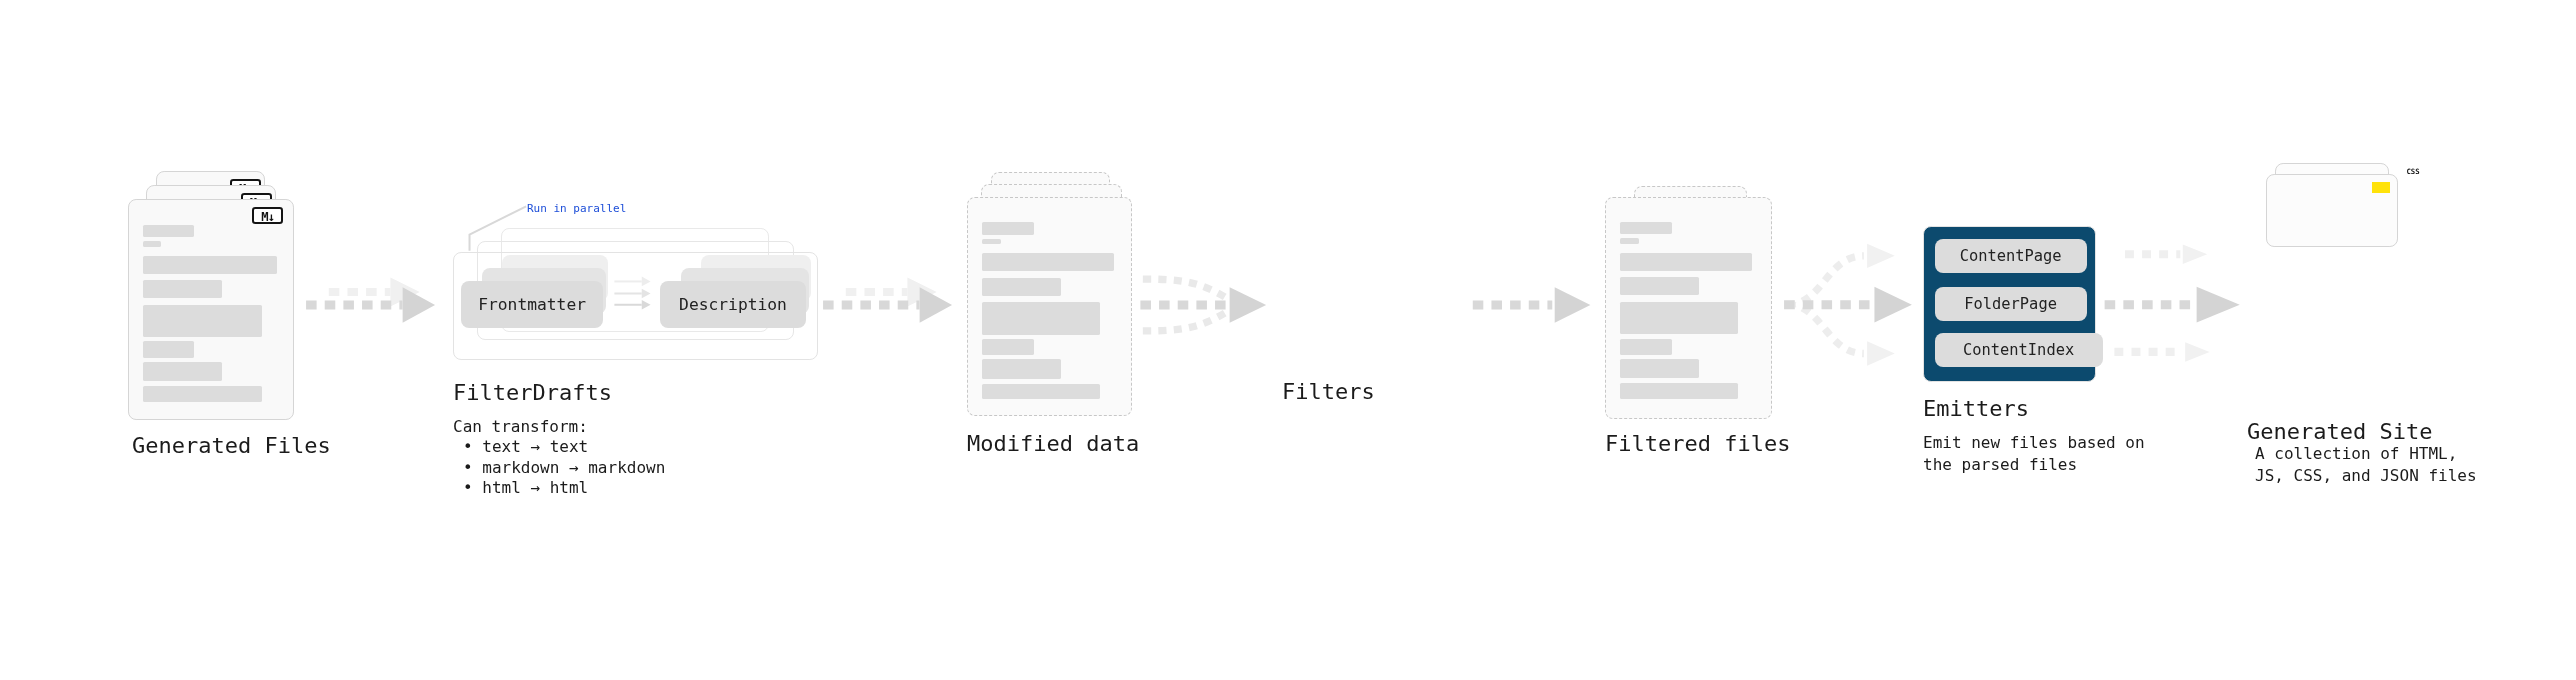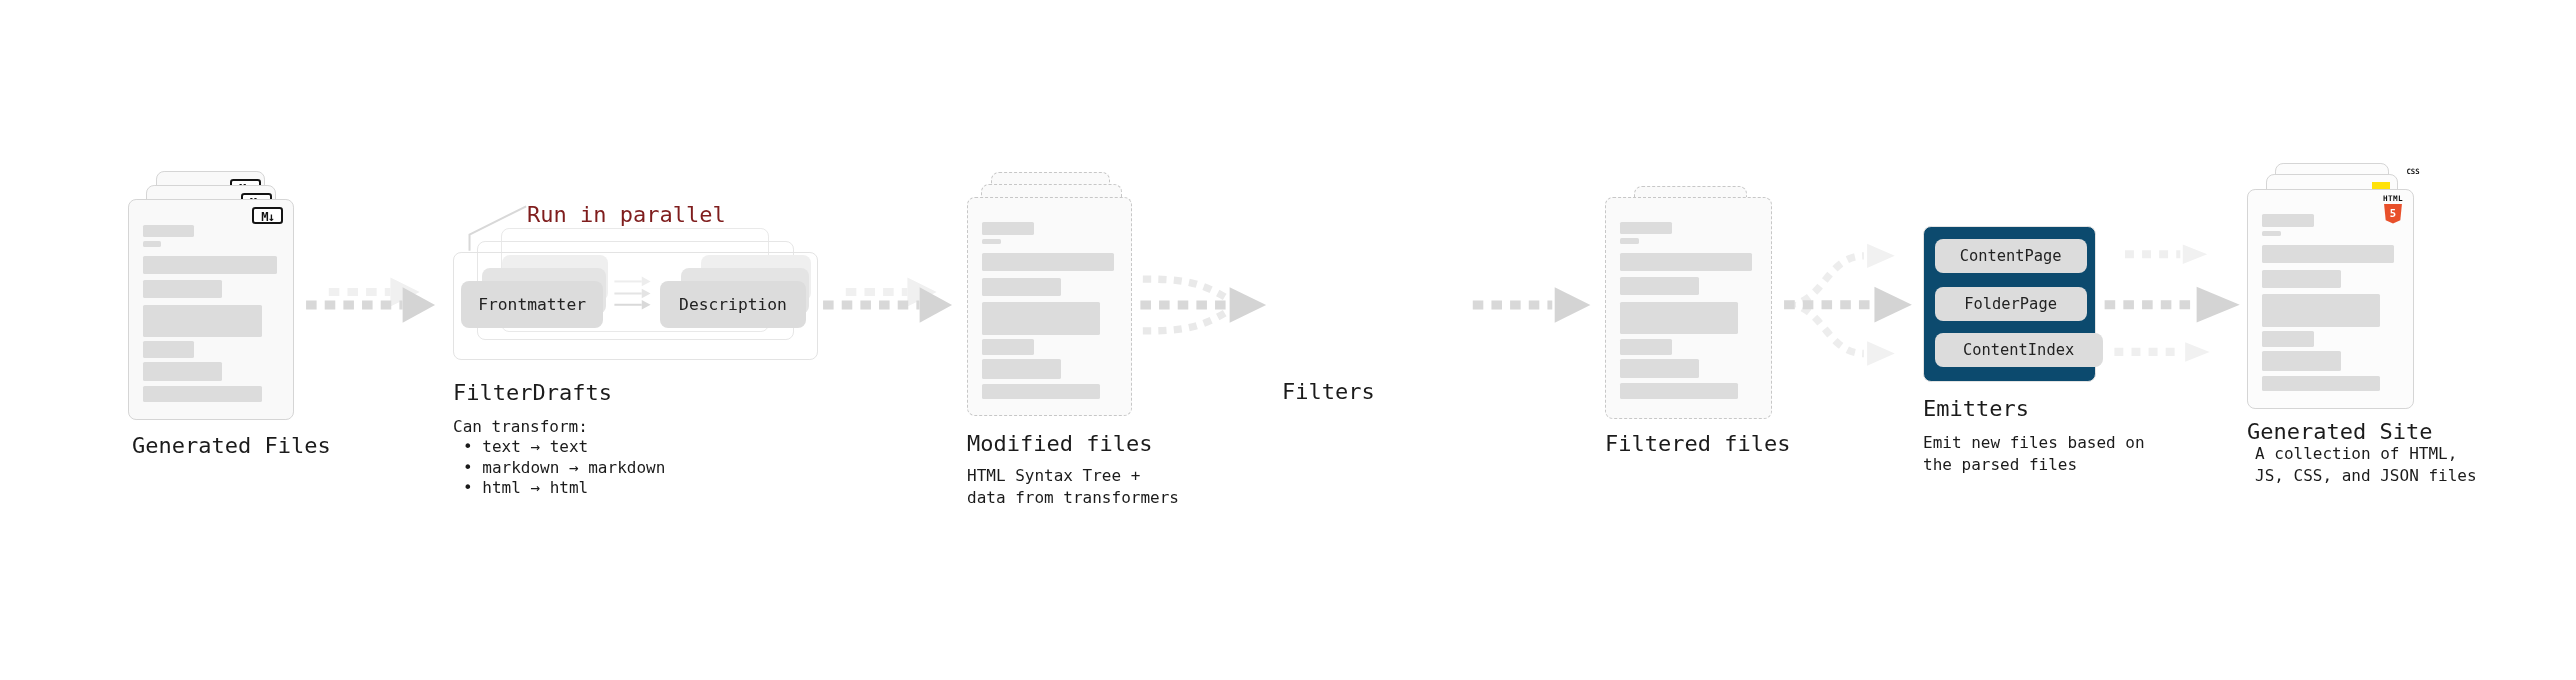--- a/index.html
+++ b/index.html
@@ -53,21 +53,21 @@
   .pill.ghost1{background:#e4e4e4;}
   .pill.ghost2{background:#efefef;}
   .epill{
     position:absolute;background:#dcdcdc;border-radius:8.1px;
     display:flex;align-items:center;justify-content:center;
     font-size:15.4px;color:#222;white-space:nowrap;
   }
   
   .stage-label{position:absolute;font-size:22px;color:#1b1b1b;white-space:nowrap;}
   .caption{position:absolute;font-size:16px;line-height:21.5px;color:#1b1b1b;white-space:nowrap;}
-  .annotation{position:absolute;font-size:22px;color:#7f1d1d;white-space:nowrap;}
+  .annotation{position:absolute;font-size:11px;color:#1d4ed8;white-space:nowrap;}
 </style>
 </head>
 <body>
 
 <div id="canvas">
 
   <div class="abs" style="left:128px;top:171px;width:195px;height:252px;">
     <div class="card" style="left:28.4px;top:0;width:109px;height:81px;">
       <div class="md-badge small">M↓</div>
     </div>
@@ -147,25 +147,21 @@
         <div class="bar" style="width:18.7px;height:5.7px;margin-top:4.1px;"></div>
         <div class="bar" style="width:132px;height:18px;margin-top:9px;"></div>
         <div class="bar" style="width:79px;height:18px;margin-top:6.5px;"></div>
         <div class="bar" style="width:118px;height:32.5px;margin-top:6.5px;"></div>
         <div class="bar" style="width:52px;height:16.3px;margin-top:4.1px;"></div>
         <div class="bar" style="width:79px;height:19.5px;margin-top:4.1px;"></div>
         <div class="bar" style="width:118px;height:15.4px;margin-top:4.9px;"></div>
       </div>
     </div>
   </div>
-  <div class="stage-label" style="left:967px;top:431px;">Modified files</div>
-  <div class="caption" style="left:967px;top:465px;">
-    <span style="display:block;">HTML Syntax Tree +</span>
-    <span style="display:block;">data from transformers</span>
-  </div>
+  <div class="stage-label" style="left:967px;top:431px;">Modified data</div>
 
   <svg class="abs" style="left:1136px;top:262px;" width="137" height="86" viewBox="0 0 168 106">
     <path d="M8,21 C58,21 80,25 114,46" fill="none" stroke="#e9e9e9" stroke-width="9" stroke-dasharray="10 9"></path>
     <path d="M8,85 C58,85 80,81 114,60" fill="none" stroke="#e9e9e9" stroke-width="9" stroke-dasharray="10 9"></path>
     <line x1="5" y1="53" x2="112" y2="53" stroke="#d8d8d8" stroke-width="11" stroke-dasharray="13 10"></line>
     <polygon points="115,31 160,53 115,75" fill="#d4d4d4"></polygon>
   </svg>
 
   <div class="stage-label" style="left:1282px;top:379px;">Filters</div>
 
@@ -223,39 +219,20 @@
   <div class="abs" style="left:2247px;top:163px;width:195px;height:252px;">
     <div class="card white" style="left:28.4px;top:0;width:114px;height:73px;">
       <div class="css-badge">
         <span class="css-txt">CSS</span>
         <span class="css-bar" style="background:#2563eb;"></span>
       </div>
     </div>
     <div class="card white" style="left:18.7px;top:10.6px;width:132px;height:73px;">
       <div class="js-badge" style="background:#ffe20a;"></div>
     </div>
-    <div class="card white" style="left:0;top:26px;width:167px;height:220px;">
-      <div class="html5-badge">
-        <span class="html-txt">HTML</span>
-        <svg width="18" height="20.3" viewBox="0 0 22 25" style="display:block;margin:0.8px auto 0;">
-          <polygon points="0,0 22,0 20,20 11,24 2,20" fill="#e8502b"></polygon>
-          <text x="11" y="16" text-anchor="middle" font-size="13" font-weight="bold" fill="#ffffff" font-family="DejaVu Sans Mono, monospace">5</text>
-        </svg>
-      </div>
-      <div>
-        <div class="bar" style="width:52px;height:12.2px;margin-top:24.4px;"></div>
-        <div class="bar" style="width:18.7px;height:5.7px;margin-top:4.1px;"></div>
-        <div class="bar" style="width:132px;height:18px;margin-top:9px;"></div>
-        <div class="bar" style="width:79px;height:18px;margin-top:6.5px;"></div>
-        <div class="bar" style="width:118px;height:32.5px;margin-top:6.5px;"></div>
-        <div class="bar" style="width:52px;height:16.3px;margin-top:4.1px;"></div>
-        <div class="bar" style="width:79px;height:19.5px;margin-top:4.1px;"></div>
-        <div class="bar" style="width:118px;height:15.4px;margin-top:4.9px;"></div>
-      </div>
-    </div>
   </div>
   <div class="stage-label" style="left:2247px;top:419px;">Generated Site</div>
   <div class="caption" style="left:2247px;top:443px;margin-left:8px;">
     <span style="display:block;">A collection of HTML,</span>
     <span style="display:block;">JS, CSS, and JSON files</span>
   </div>
 
 </div>
 
 

